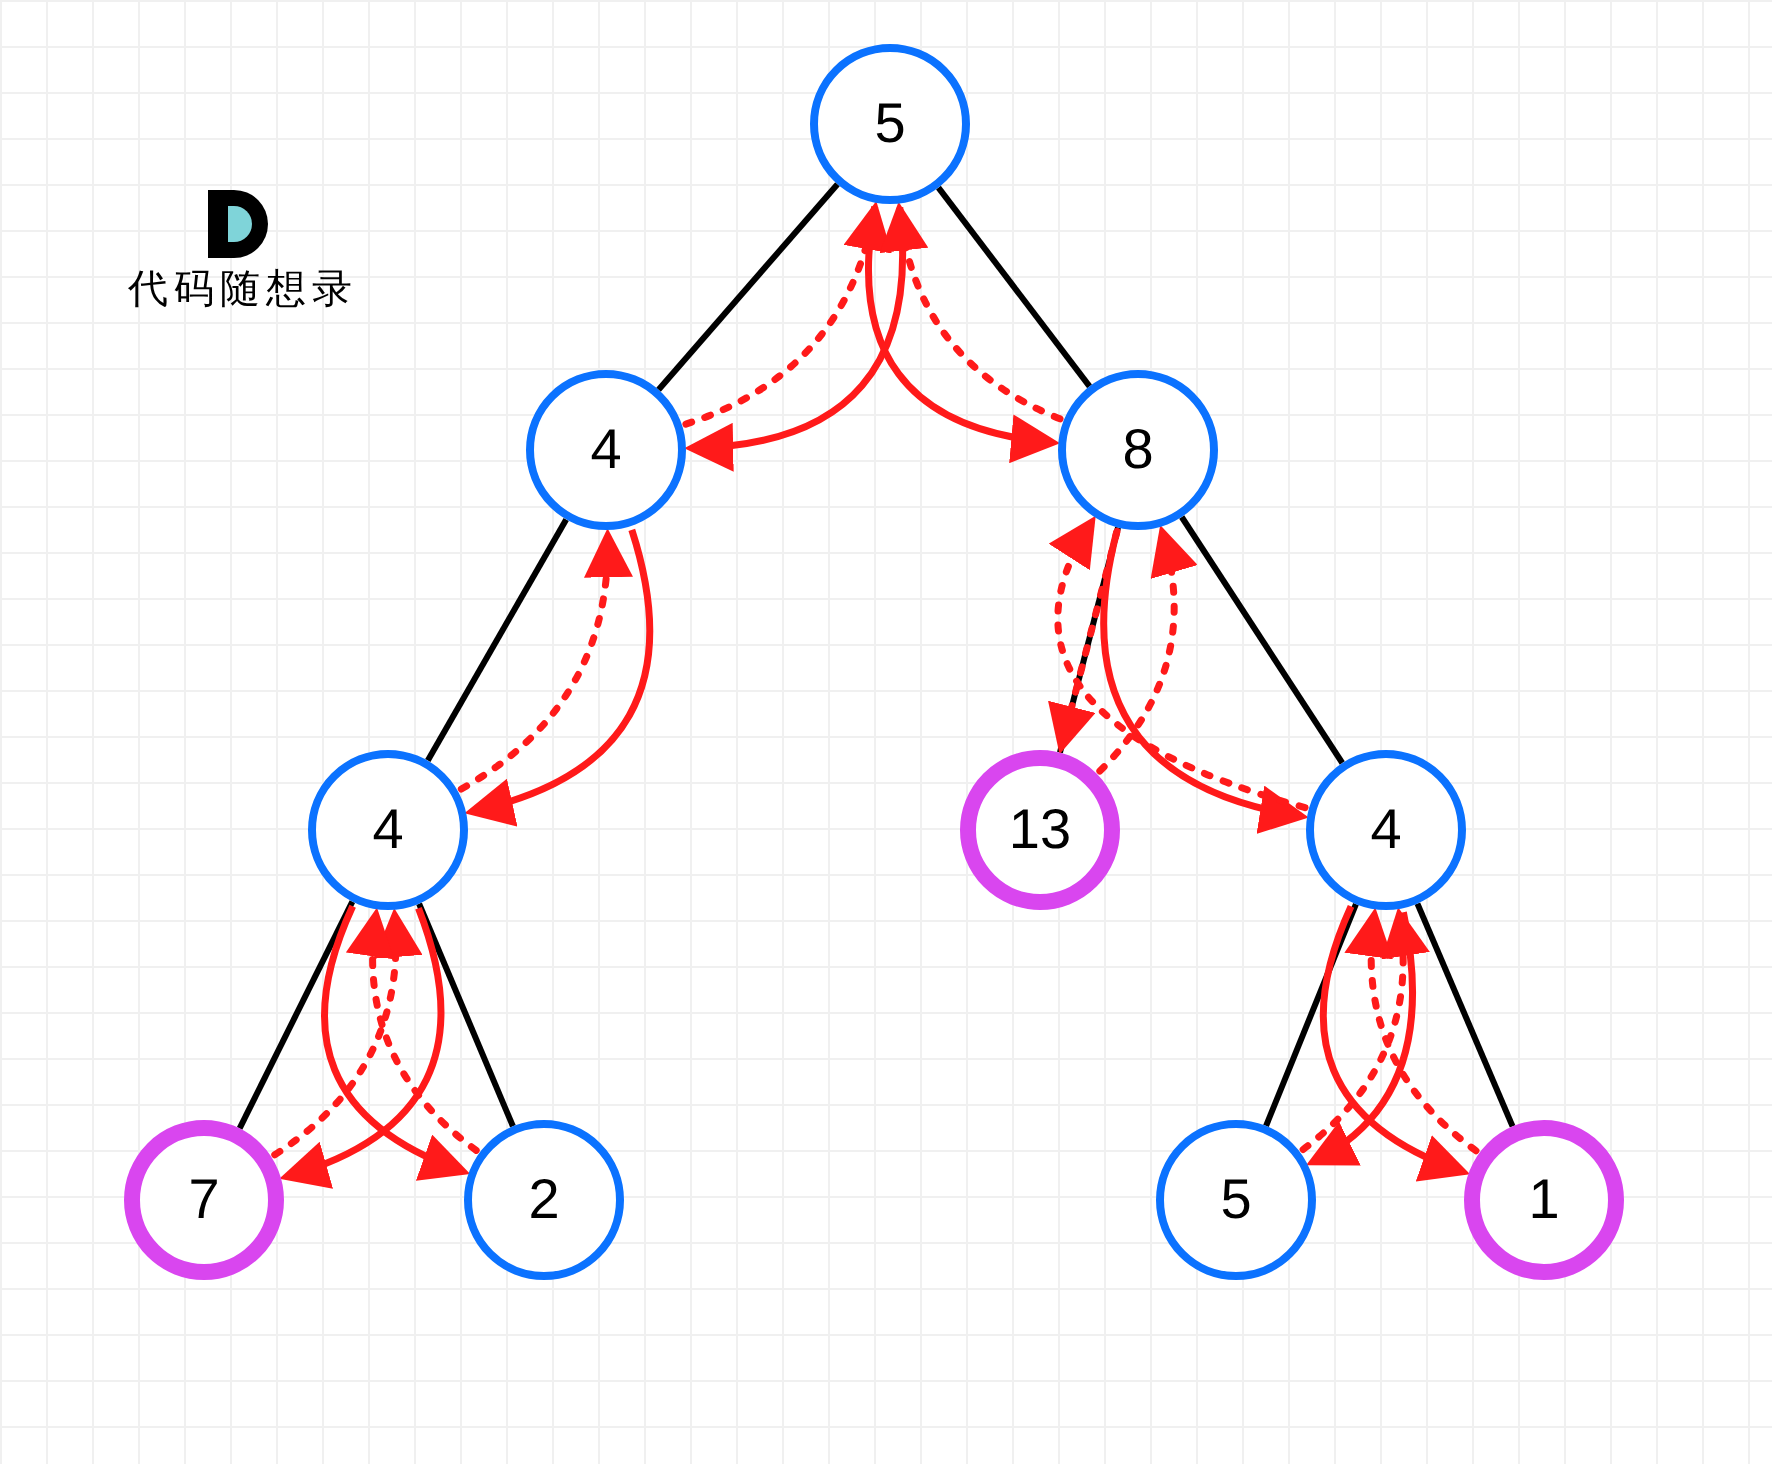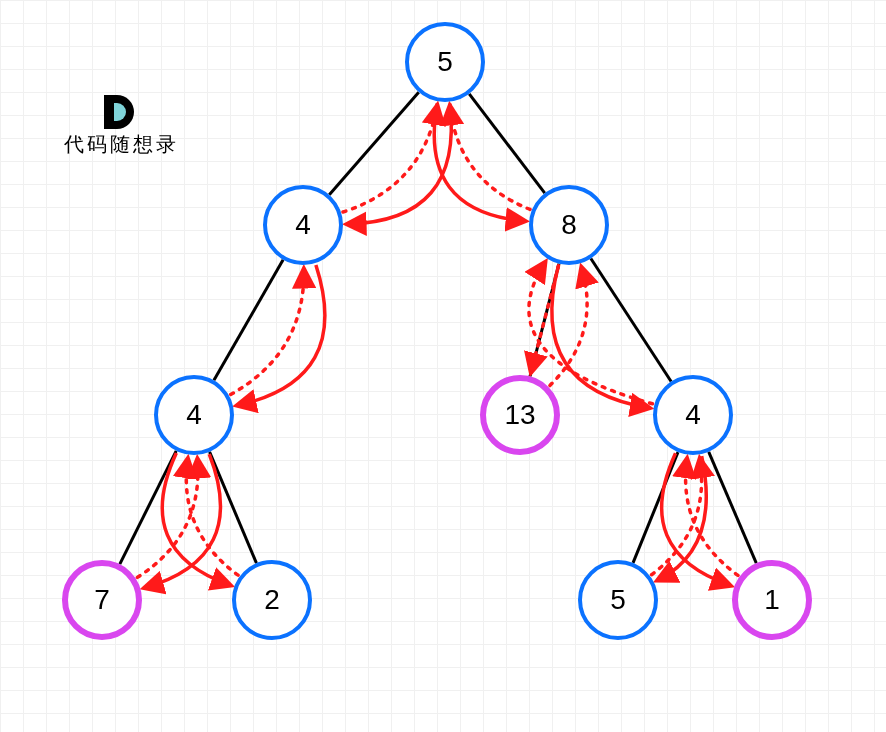--- a/index.html
+++ b/index.html
@@ -6,21 +6,21 @@
   .canvas{position:relative;width:886px;height:732px;background:#fff;}
   .grid{position:absolute;inset:0;background-image:
     linear-gradient(#f0f0f0 1px,transparent 1px),
     linear-gradient(90deg,#f0f0f0 1px,transparent 1px);
     background-size:23px 23px;}
   svg.edges{position:absolute;inset:0;pointer-events:none;}
   .node{position:absolute;width:80px;height:80px;border-radius:50%;
     background:#fff;display:flex;align-items:center;justify-content:center;
     font-size:28px;color:#000;box-sizing:border-box;}
   .node.blue{border:4px solid #0b72ff;}
-  .node.black{border:6px solid #d946ef;text-align:right;}
+  .node.black{border:8px solid #d946ef;text-align:right;}
   .logo{position:absolute;left:36px;top:95px;margin-left:28px;}
   .logo-d{position:relative;width:30px;height:34px;margin-left:40px;margin-bottom:2px;}
   .logo-d .bar{position:absolute;left:0;top:0;width:9px;height:34px;background:#000;}
   .logo-d .arc{position:absolute;left:4px;top:0;width:26px;height:34px;background:#000;border-radius:0 17px 17px 0;}
   .logo-d .arc::after{content:"";position:absolute;left:6px;top:8px;width:12px;height:18px;background:#7fd4d9;border-radius:0 9px 9px 0;}
   .logo-text{font-size:20px;color:#000;letter-spacing:3px;font-weight:400;}
 </style>
 </head>
 <body>
 

